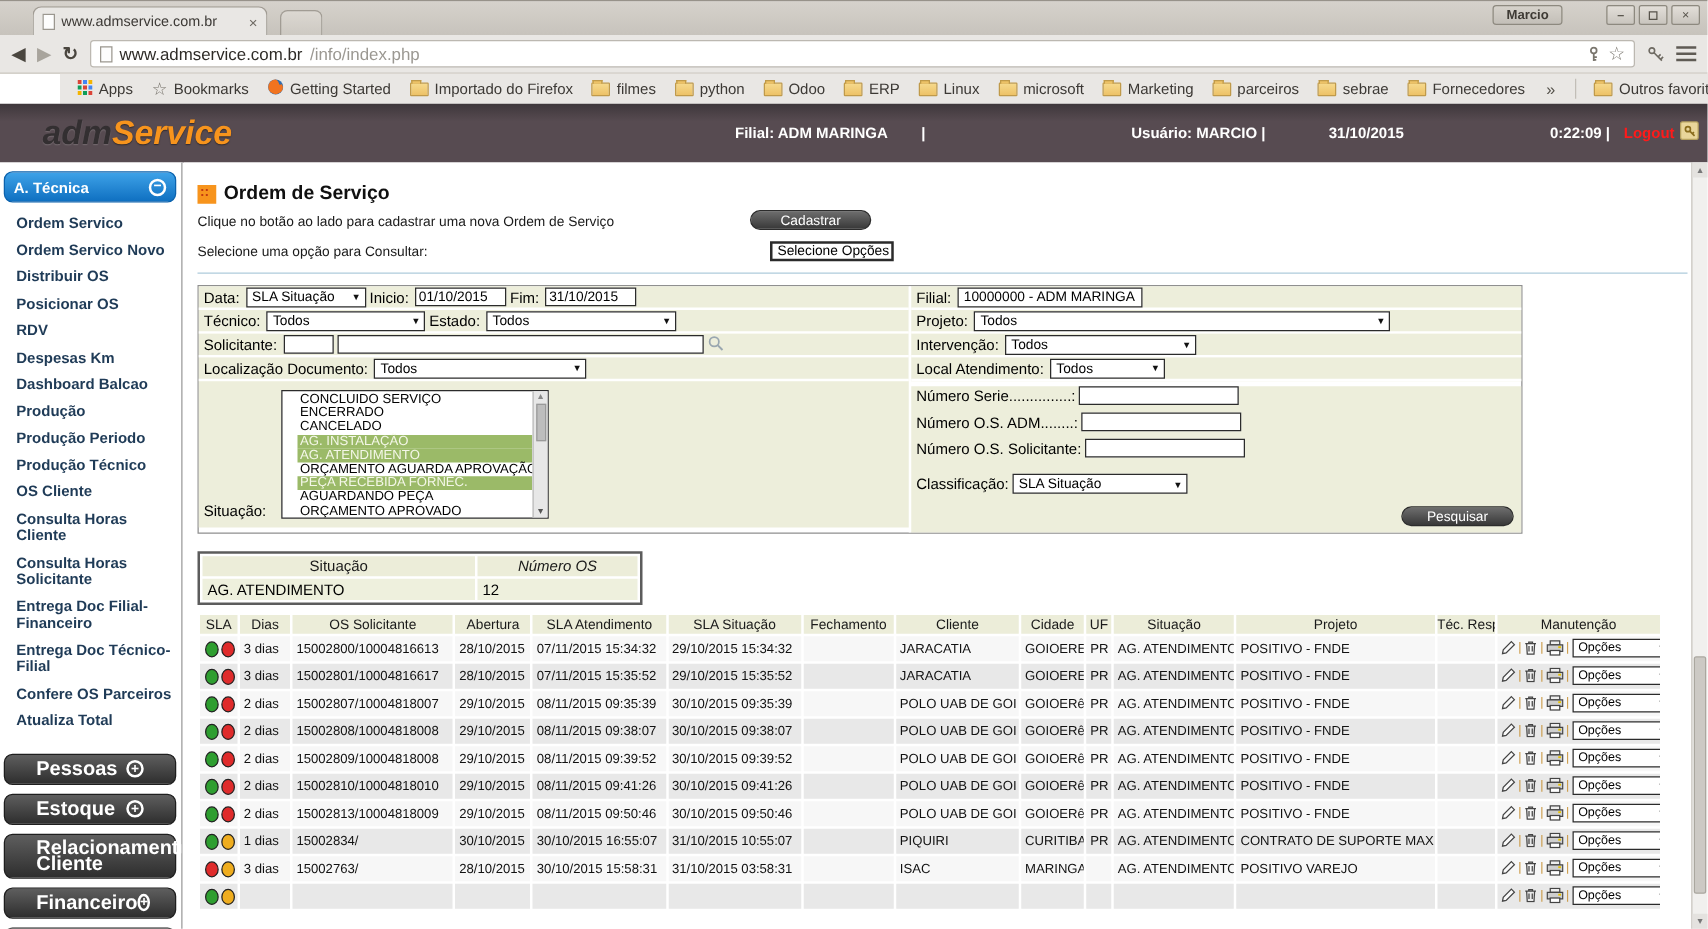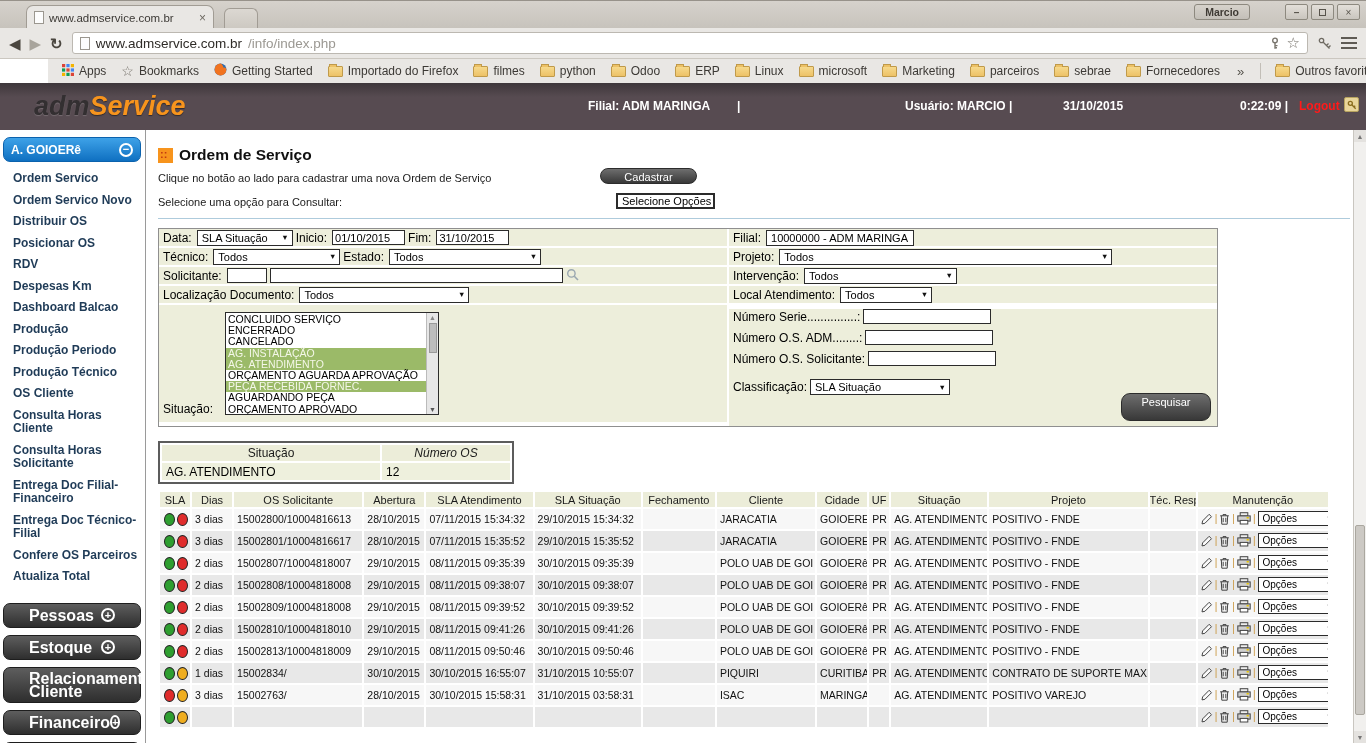--- a/index.html
+++ b/index.html
@@ -127,32 +127,32 @@
     gap:3px; white-space:nowrap; }
   .ftall { background:var(--panel_beige); height:117px; position:relative;
     font-size:12px; }
   .flabel { margin-right:2px; }
   .fin { background:#fff; border:1px solid #2b2b2b; height:15px; font-size:11px;
     padding:0 2px; font-family:"Liberation Sans", sans-serif; }
   .situ-label { position:absolute; left:4px; bottom:6px; }
   .listbox { position:absolute; left:66px; top:7px; width:214px; height:103px;
     background:#fff; border:1px solid #2b2b2b; display:flex; }
   .lb-opts { flex:1; overflow:hidden; padding-top:1px; }
-  .opt { font-size:10.5px; line-height:11.2px; padding:0 2px; color:#000; white-space:nowrap; }
+  .opt { font-size:10.5px; line-height:11.2px; padding:0 2px; color:#000; white-space:nowrap;margin-left:12px; }
   .opt.selected { background:var(--selected_green); color:#f4f7e8; }
   .lb-scroll { width:12px; background:#e7e7e7; border-left:1px solid #bbb;
     display:flex; flex-direction:column; align-items:center; font-size:7px; color:#888; }
   .lb-thumb { width:8px; height:30px; background:#bdbdbd; border:1px solid #9a9a9a;
     margin-top:2px; }
   .lb-scroll .g-up { margin-top:1px; }
   .lb-scroll .g-down { margin-top:auto; margin-bottom:1px; color:#555; }
   .g-up::before { content:"▲"; }
   .g-down::before { content:"▼"; }
   .num-row { display:flex; align-items:center; margin:6px 0 0 4px; font-size:12px; gap:3px; }
-  .pesq-btn { position:absolute; right:6px; bottom:5px; width:90px; height:28px;
+  .pesq-btn { position:absolute; right:6px; bottom:5px; width:90px; height:16px;
     border-radius:9px; background:linear-gradient(#6e6e6e,#383838); color:#fff;
     font-size:11px; text-align:center; line-height:16px; border:1px solid #2c2c2c; }
   .fr-tall { height:200px; }
 
   
   .summary { margin-top:14px; border-collapse:separate; border-spacing:2px;
     border:2px solid #5c5c5c; background:#fff; }
   .summary th { width:218px; height:16px; background:var(--table_header_beige);
     font-size:12px; font-weight:normal; color:#1a1a1a; }
   .summary th + th { width:128px;font-style:italic; }
@@ -327,21 +327,21 @@
   <span class="hdr-keybox">
       <svg width="10" height="10" viewBox="0 0 12 12">
         <circle cx="4" cy="4" r="2.4" fill="none" stroke="#8a6d1d" stroke-width="1.6"></circle>
         <path d="M5.8 5.8l4.6 4.6M8.3 8.3l1.5-1.5" stroke="#8a6d1d" stroke-width="1.6" fill="none"></path>
       </svg>
     </span>
 </div>
 
 <div class="sidebar">
   <div class="acc-blue">
-    <span>A. GOIOERê</span>
+    <span>A. Técnica</span>
     <span class="pm pm-minus"></span>
   </div>
   <div class="menu-list" id="menu-list">
       <div class="menu-item">Ordem Servico</div>
       <div class="menu-item">Ordem Servico Novo</div>
       <div class="menu-item">Distribuir OS</div>
       <div class="menu-item">Posicionar OS</div>
       <div class="menu-item">RDV</div>
       <div class="menu-item">Despesas Km</div>
       <div class="menu-item">Dashboard Balcao</div>

